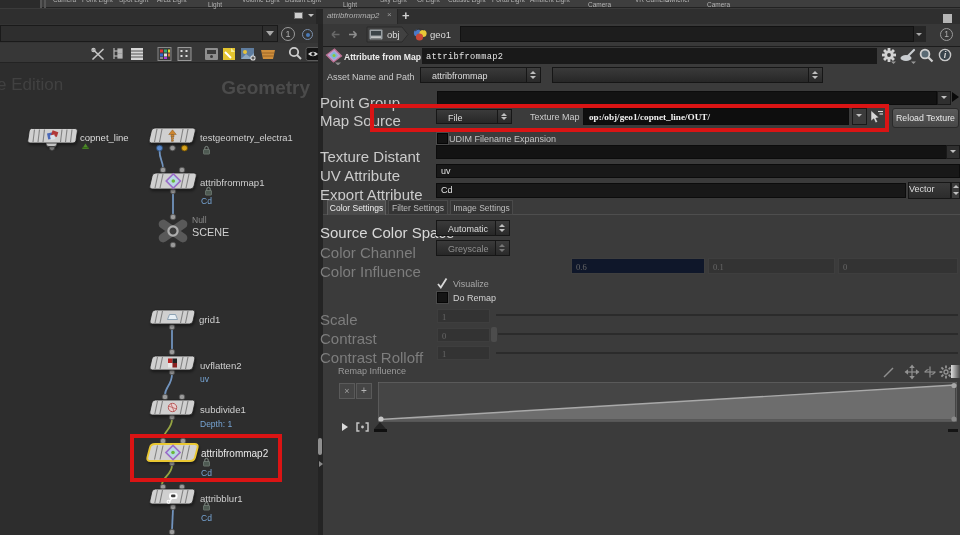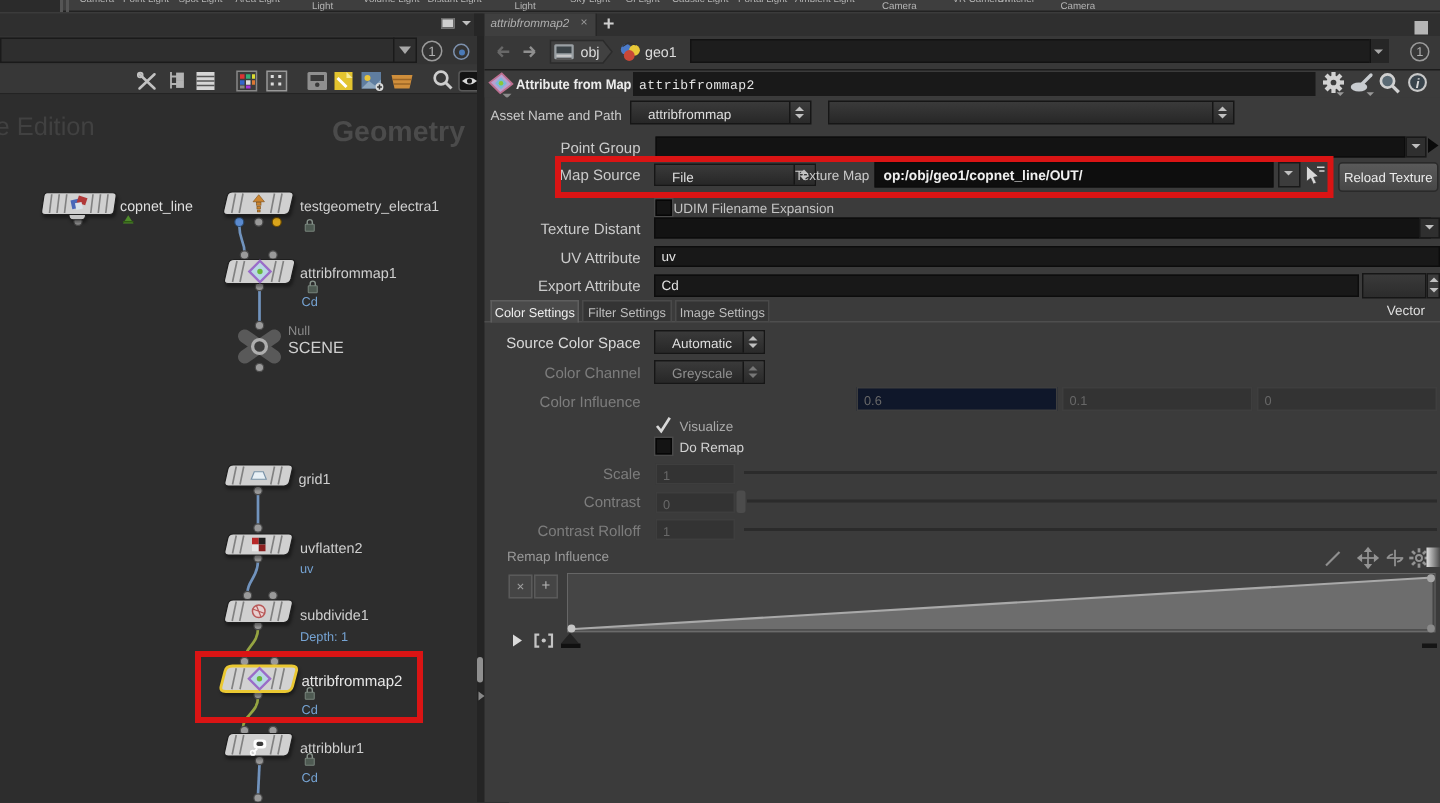--- a/index.html
+++ b/index.html
@@ -1,28 +1,28 @@
 <!DOCTYPE html>
 <html><head>
 <meta charset="utf-8">
 <style>
 *{margin:0;padding:0;box-sizing:border-box}
 html,body{background:#2d2d2d}
 #app{position:relative;width:960px;height:535px;background:#3b3b3b;font-family:"Liberation Sans",sans-serif;overflow:hidden}
 .a{position:absolute}
-.lab{position:absolute;left:320px;width:107px;text-align:right;font-size:10px;color:#cbcbcb;white-space:nowrap}
+.lab{position:absolute;left:320px;width:107px;text-align:left;font-size:15px;color:#cbcbcb;white-space:nowrap}
 .dim{color:#7d7d7d}
 .f{position:absolute;background:#161616;border:1px solid #0c0c0c}
 .dd{position:absolute;background:linear-gradient(#3a3a3a,#272727);border:1px solid #161616;color:#dedede;font-size:10.5px}
 .ddt{position:absolute;left:11px;right:14px;text-align:left;top:3px;white-space:nowrap;overflow:hidden;font-size:9px}
 .sp{position:absolute;right:0;top:0;bottom:0;width:14px;border-left:1px solid #161616;background:linear-gradient(#3d3d3d,#2a2a2a)}
 .tu{position:absolute;width:0;height:0;border-left:3px solid transparent;border-right:3px solid transparent;border-bottom:3.5px solid #c0c0c0}
 .td{position:absolute;width:0;height:0;border-left:3px solid transparent;border-right:3px solid transparent;border-top:3.5px solid #c0c0c0}
 .sp .tu{left:3px;top:3px}.sp .td{left:3px;bottom:3px}
-.mono{font-family:Liberation Sans, sans-serif}
+.mono{font-family:Liberation Serif, serif}
 .red{position:absolute;border:4px solid #da1414}
 .cb{position:absolute;width:11px;height:11px;background:#141414;border:1px solid #060606;box-shadow:0 0 0 1px #494949}
 </style>
 </head>
 <body>
 <div id="app">
 
 <div class="a" style="left:0;top:0;width:960px;height:8px;background:#3e3e3e;border-bottom:1px solid #222"></div>
 <div class="a" style="left:0;top:0;width:40px;height:8px;background:#2b2b2b"></div>
 <div class="a" style="left:40px;top:0;width:2px;height:8px;background:#555"></div>
@@ -431,21 +431,21 @@
       </div>
     </div>
 
 <div class="lab" style="top:94px">Point Group</div>
 <div class="f" style="left:437px;top:91px;width:500px;height:14px;background:#131313"></div>
 <div class="a" style="left:937px;top:91px;width:14px;height:14px;background:#2f2f2f;border:1px solid #191919"></div>
 <div class="td" style="left:941px;top:96px"></div>
 <div class="a" style="left:952px;top:92px;width:0;height:0;border-top:5px solid transparent;border-bottom:5px solid transparent;border-left:7px solid #0a0a0a"></div>
 
 <div class="lab" style="top:112px">Map Source</div>
-<div class="dd" style="left:436px;top:109px;width:108px;height:15px">
+<div class="dd" style="left:436px;top:109px;width:76px;height:15px">
       <div class="ddt">File</div>
       <div class="sp">
         <div class="tu"></div>
         <div class="td"></div>
       </div>
     </div>
 <div class="a" style="left:530px;top:112px;font-size:9px;color:#cbcbcb;white-space:nowrap">Texture Map</div>
 <div class="f" style="left:583px;top:108px;width:266px;height:17px;background:#0e0e0e"></div>
 <div class="a mono" style="left:589px;top:112px;font-size:9.2px;font-weight:bold;color:#f0f0f0">op:/obj/geo1/copnet_line/OUT/</div>
 <div class="a" style="left:852px;top:108px;width:15px;height:17px;background:#3c3c3c;border:1px solid #191919"></div>
@@ -468,21 +468,21 @@
 <div class="td" style="left:950px;top:150px"></div>
 
 <div class="lab" style="top:167px">UV Attribute</div>
 <div class="f" style="left:436px;top:164px;width:524px;height:14px;background:#181818"></div>
 <div class="a" style="left:441px;top:166px;font-size:9px;color:#e2e2e2">uv</div>
 
 <div class="lab" style="top:186px">Export Attribute</div>
 <div class="f" style="left:436px;top:183px;width:470px;height:15px;background:#181818"></div>
 <div class="a" style="left:441px;top:185px;font-size:9px;color:#e2e2e2">Cd</div>
 <div class="dd" style="left:908px;top:182px;width:43px;height:17px;background:linear-gradient(#3a3a3a,#2c2c2c)">
-      <div style="text-align:right;margin-top:19px;font-size:9px">Vector</div>
+      <div style="text-align:left;margin-top:1px;font-size:9px">Vector</div>
     </div>
 <div class="a" style="left:951px;top:182px;width:9px;height:17px;background:#3c3c3c;border:1px solid #191919"></div>
 <div class="tu" style="left:953px;top:185px"></div>
 <div class="td" style="left:953px;top:192px"></div>
 
 <div class="a" style="left:323px;top:214px;width:637px;height:1px;background:#4e4e4e"></div>
 <div class="a" style="left:327px;top:200px;width:59px;height:15px;background:#4a4a4a;border:1px solid #5e5e5e;border-bottom:none;color:#efefef;font-size:8.5px;text-align:center;line-height:14px;white-space:nowrap;overflow:hidden">Color Settings</div>
 <div class="a" style="left:388px;top:200px;width:60px;height:15px;background:#343434;border:1px solid #4a4a4a;color:#bdbdbd;font-size:8.5px;text-align:center;line-height:14px;white-space:nowrap;overflow:hidden">Filter Settings</div>
 <div class="a" style="left:450px;top:200px;width:63px;height:15px;background:#343434;border:1px solid #4a4a4a;color:#bdbdbd;font-size:8.5px;text-align:center;line-height:14px;white-space:nowrap;overflow:hidden">Image Settings</div>
 

